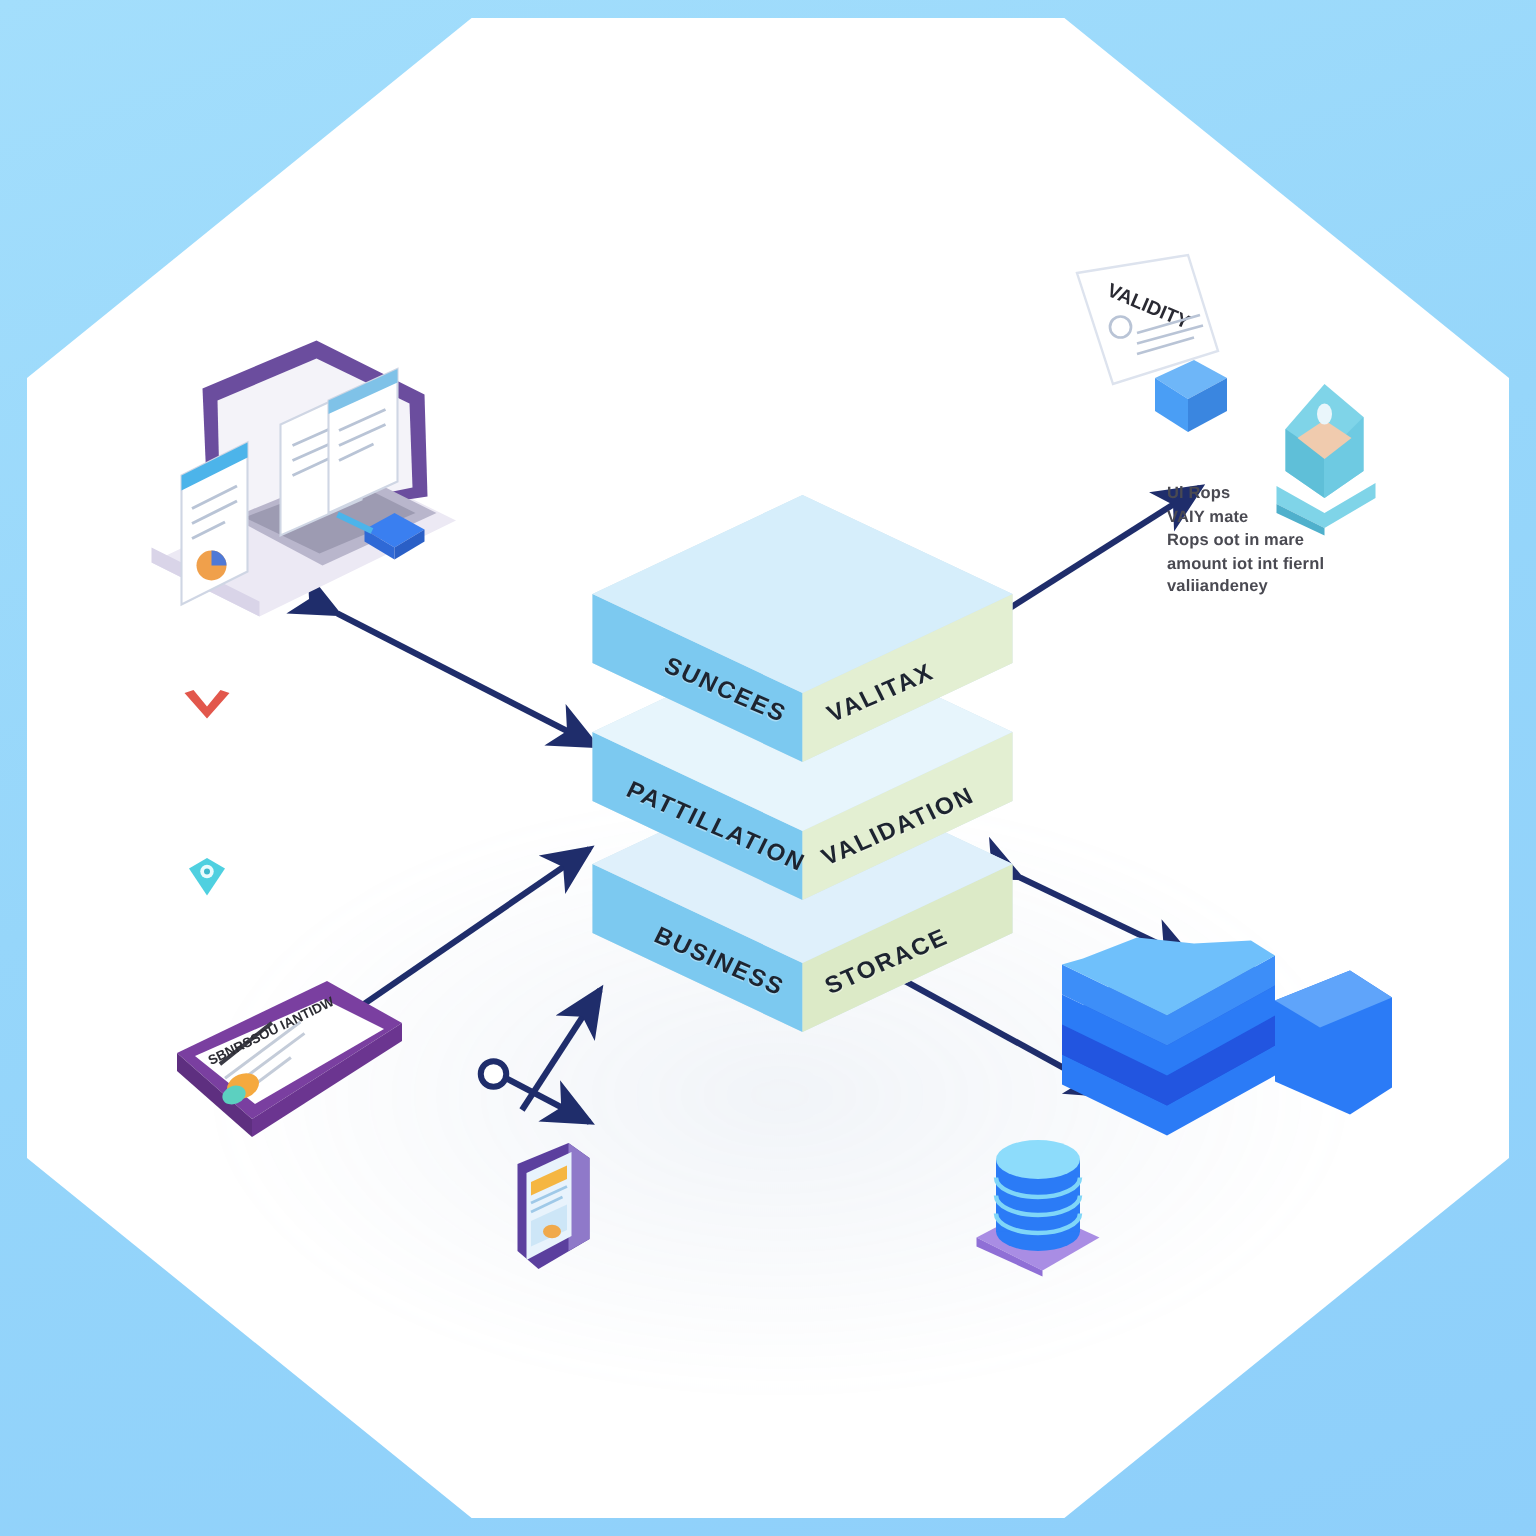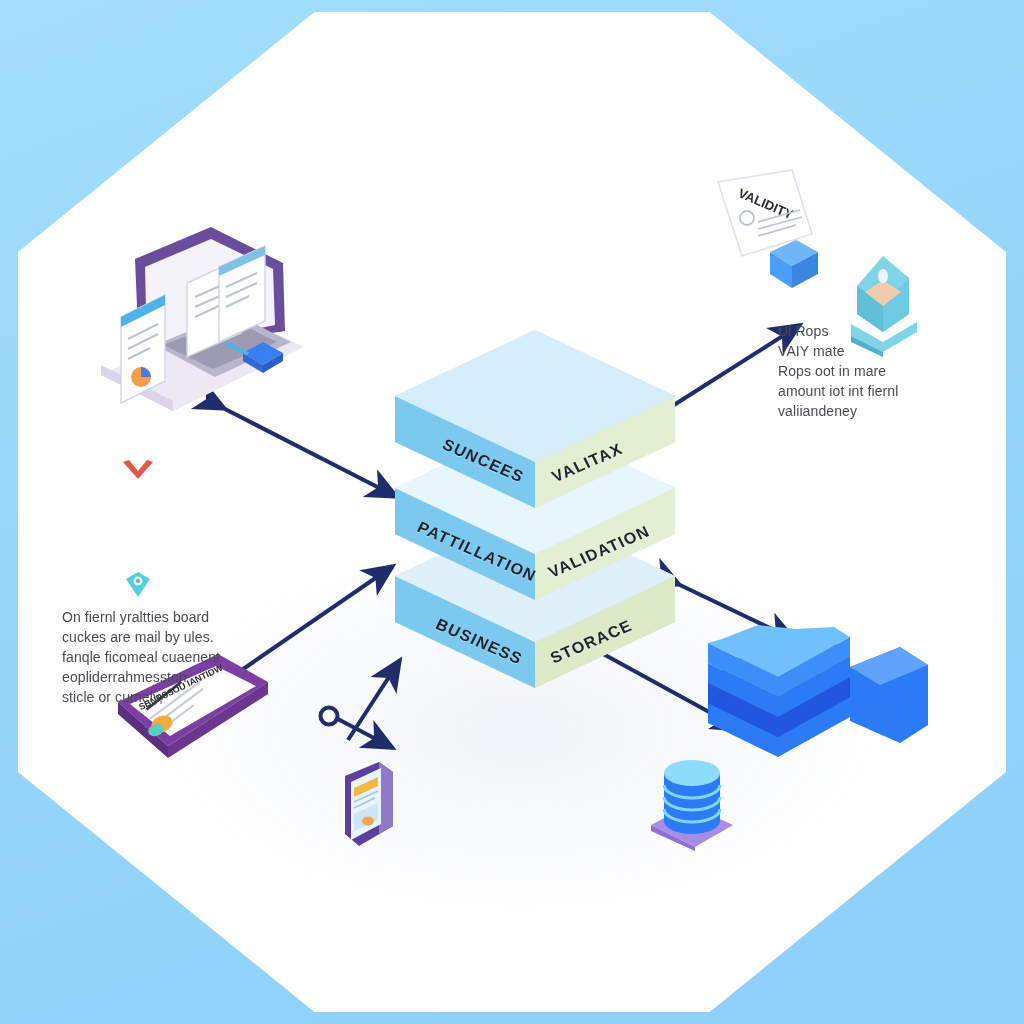--- a/index.html
+++ b/index.html
@@ -17,21 +17,21 @@
     background:#ffffff;
     clip-path:polygon(30% 0%,70% 0%,100% 24%,100% 76%,70% 100%,30% 100%,0% 76%,0% 24%);
   }
   .floorshadow{
     position:absolute;left:120px;top:520px;width:800px;height:420px;
     background:radial-gradient(ellipse at 50% 50%,rgba(120,150,190,.10),rgba(255,255,255,0) 68%);
     filter:blur(8px);
   }
 
   
-  .txtblock{position:absolute;color:#4a4a52;font-size:14px;line-height:1.42;letter-spacing:.1px;}
+  .txtblock{position:absolute;color:#4a4a52;font-size:11px;line-height:1.42;letter-spacing:.1px;font-weight:bold;}
   .note-icon{position:absolute;}
   svg{overflow:visible;display:block;}
 
   
   #stack{position:absolute;left:385px;top:330px;width:300px;height:380px;}
   .slab{position:absolute;left:0;width:300px;height:200px;}
   .slab .lbl{
     position:absolute;font-size:16px;font-weight:700;letter-spacing:1.3px;
     color:#1d2430;white-space:nowrap;text-shadow:0 1px 0 rgba(255,255,255,.35);
   }
@@ -259,27 +259,20 @@
     </svg>
   </div>
 
   <div class="note-icon" style="left:122px;top:570px;">
     <svg width="32" height="30" viewBox="0 0 32 30">
       <path d="M4 9 L16 2 L28 9 L16 27 Z" fill="#4fd0e0"></path>
       <circle cx="16" cy="11" r="4.5" fill="#e9fbfd"></circle>
       <circle cx="16" cy="11" r="2" fill="#3fb8cc"></circle>
     </svg>
   </div>
-  <div class="txtblock" style="left:62px;top:608px;width:178px;">
-    <div>On fiernl yraltties board</div>
-    <div>cuckes are mail by ules.</div>
-    <div>fanqle ficomeal cuaenent</div>
-    <div>eopliderrahmesston</div>
-    <div>sticle or cumely,</div>
-  </div>
 
   <div class="txtblock" style="left:778px;top:322px;width:180px;">
     <div>Ul Rops</div>
     <div>VAIY mate</div>
     <div>Rops oot in mare</div>
     <div>amount iot int fiernl</div>
     <div>valiiandeney</div>
   </div>
 
 </div>

